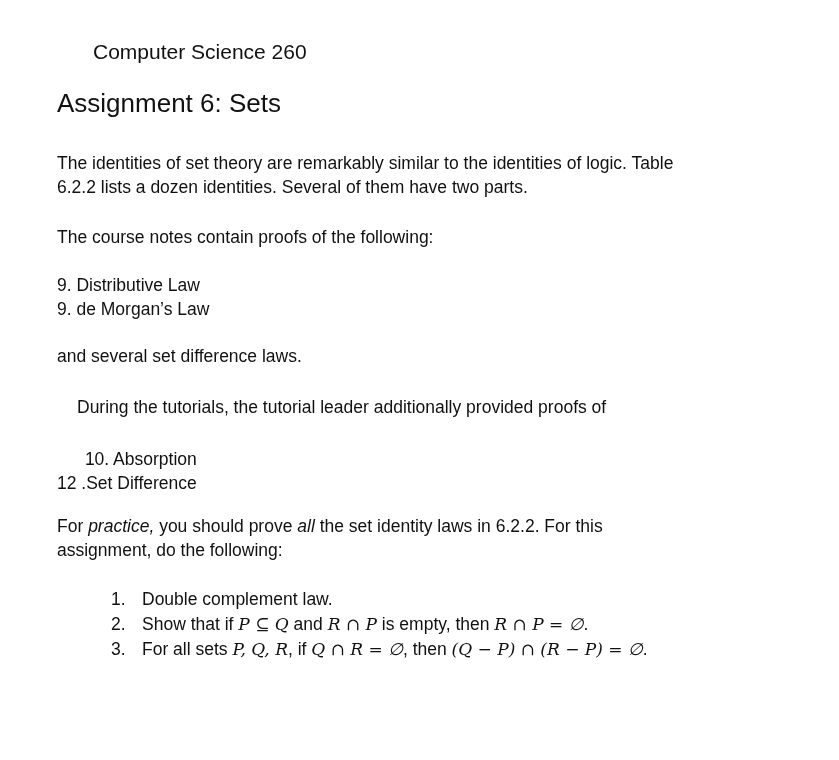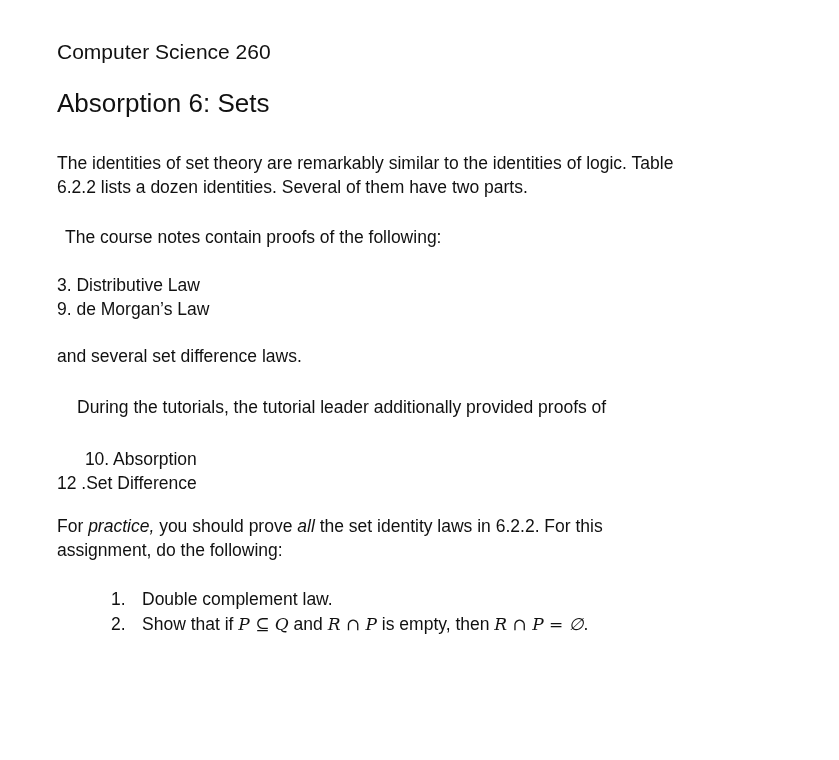--- a/index.html
+++ b/index.html
@@ -19,35 +19,36 @@
       position: absolute;
       left: 57px;
       top: 0;
       width: 760px;
     }
     .course {
       position: absolute;
       top: 40px;
       font-size: 21px;
       white-space: nowrap;
+      margin-left: 36px;
     }
     .title {
       position: absolute;
       top: 88px;
       font-size: 26px;
       white-space: nowrap;
     }
     .para {
       position: absolute;
       font-size: 17.5px;
       line-height: 24px;
       white-space: nowrap;
     }
     .p1 { top: 151px; }
-    .p2 { top: 225px; margin-left: 8px; }
+    .p2 { top: 225px; }
     .list1 { top: 273px; }
     .p3 { top: 344px; }
     .p4 { top: 395px; margin-left: 20px; }
     .list2 { top: 447px; text-align: right; }
     .p5 { top: 514px; }
     .tasks {
       position: absolute;
       top: 587px;
       left: 30px;
       font-size: 17.5px;
@@ -70,31 +71,31 @@
       font-size: 17px;
     }
     em { font-style: italic; }
     .line { display: block; }
   </style>
 </head>
 <body>
 
 <div class="page">
   <div class="course">Computer Science 260</div>
-  <div class="title">Absorption 6: Sets</div>
+  <div class="title">Assignment 6: Sets</div>
 
   <div class="para p1">
     <span class="line">The identities of set theory are remarkably similar to the identities of logic. Table</span>
     <span class="line">6.2.2 lists a dozen identities. Several of them have two parts.</span>
   </div>
 
   <div class="para p2">The course notes contain proofs of the following:</div>
 
   <div class="para list1">
-    <span class="line">3. Distributive Law</span>
+    <span class="line">9. Distributive Law</span>
     <span class="line">9. de Morgan’s Law</span>
   </div>
 
   <div class="para p3">and several set difference laws.</div>
 
   <div class="para p4">During the tutorials, the tutorial leader additionally provided proofs of</div>
 
   <div class="para list2">
     <span class="line">10. Absorption</span>
     <span class="line">12 .Set Difference</span>
@@ -105,14 +106,17 @@
     <span class="line">assignment, do the following:</span>
   </div>
 
   <ol class="tasks">
     <li>
       <span class="num">1.</span><span>Double complement law.</span>
     </li>
     <li>
       <span class="num">2.</span><span>Show that if </span><span class="math">P ⊆ Q</span><span> and </span><span class="math">R ∩ P</span><span> is empty, then </span><span class="math">R ∩ P = ∅</span><span>.</span>
     </li>
+    <li>
+      <span class="num">3.</span><span>For all sets </span><span class="math">P, Q, R</span><span>, if </span><span class="math">Q ∩ R = ∅</span><span>, then </span><span class="math">(Q − P) ∩ (R − P) = ∅</span><span>.</span>
+    </li>
   </ol>
 </div>
 
 </body></html>

